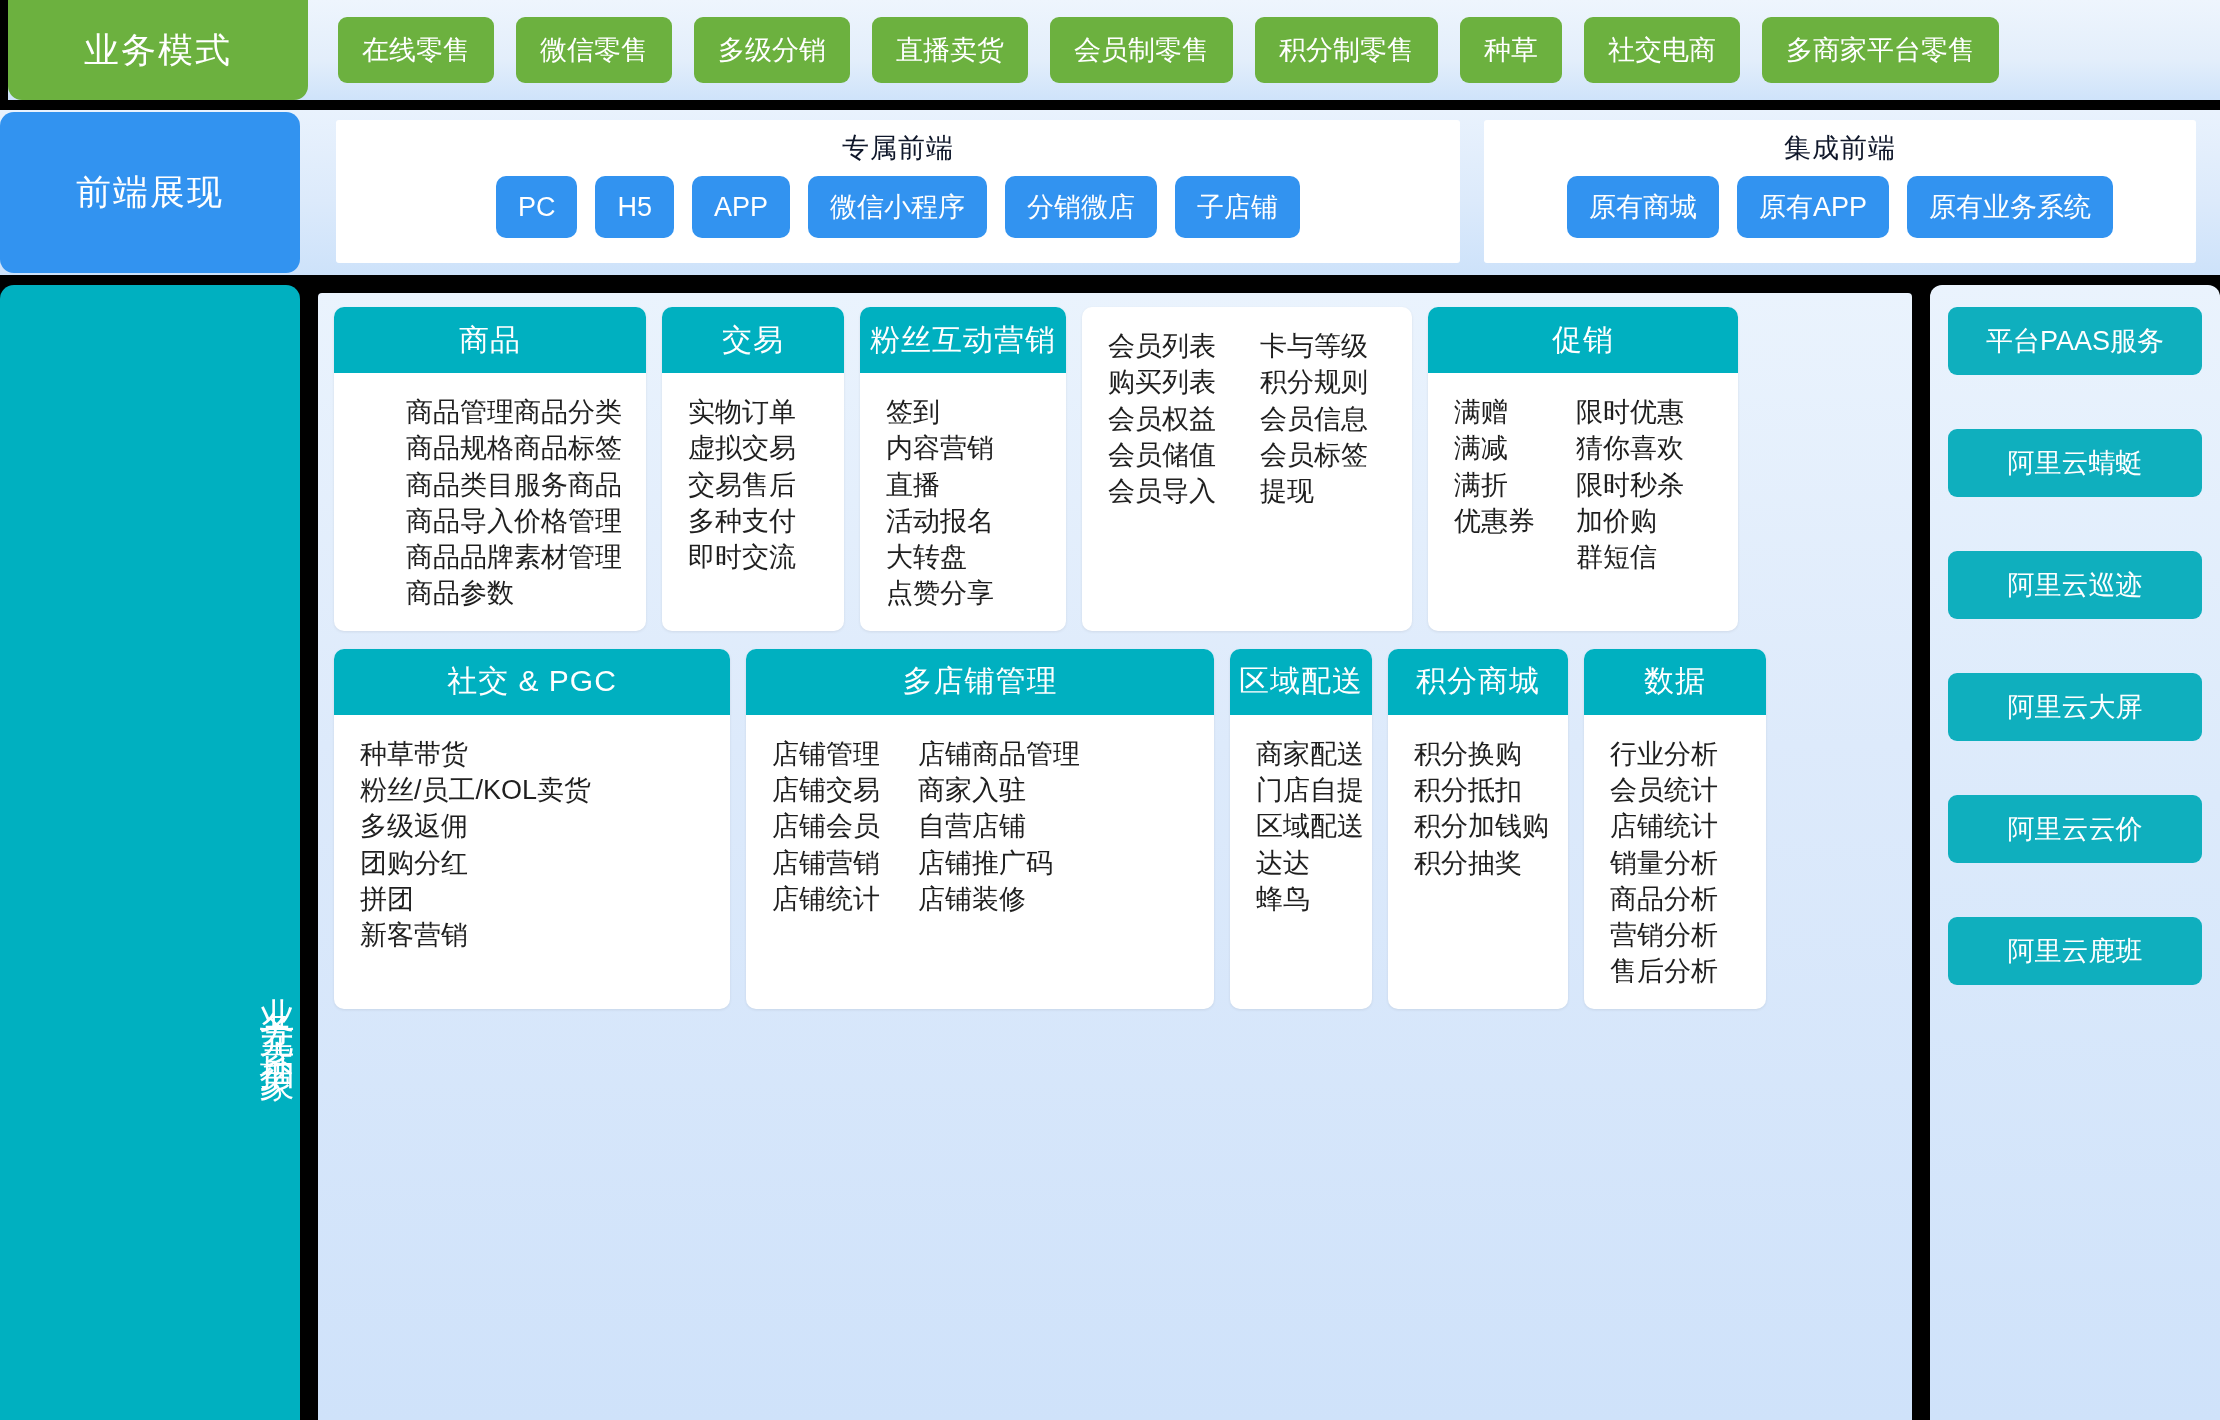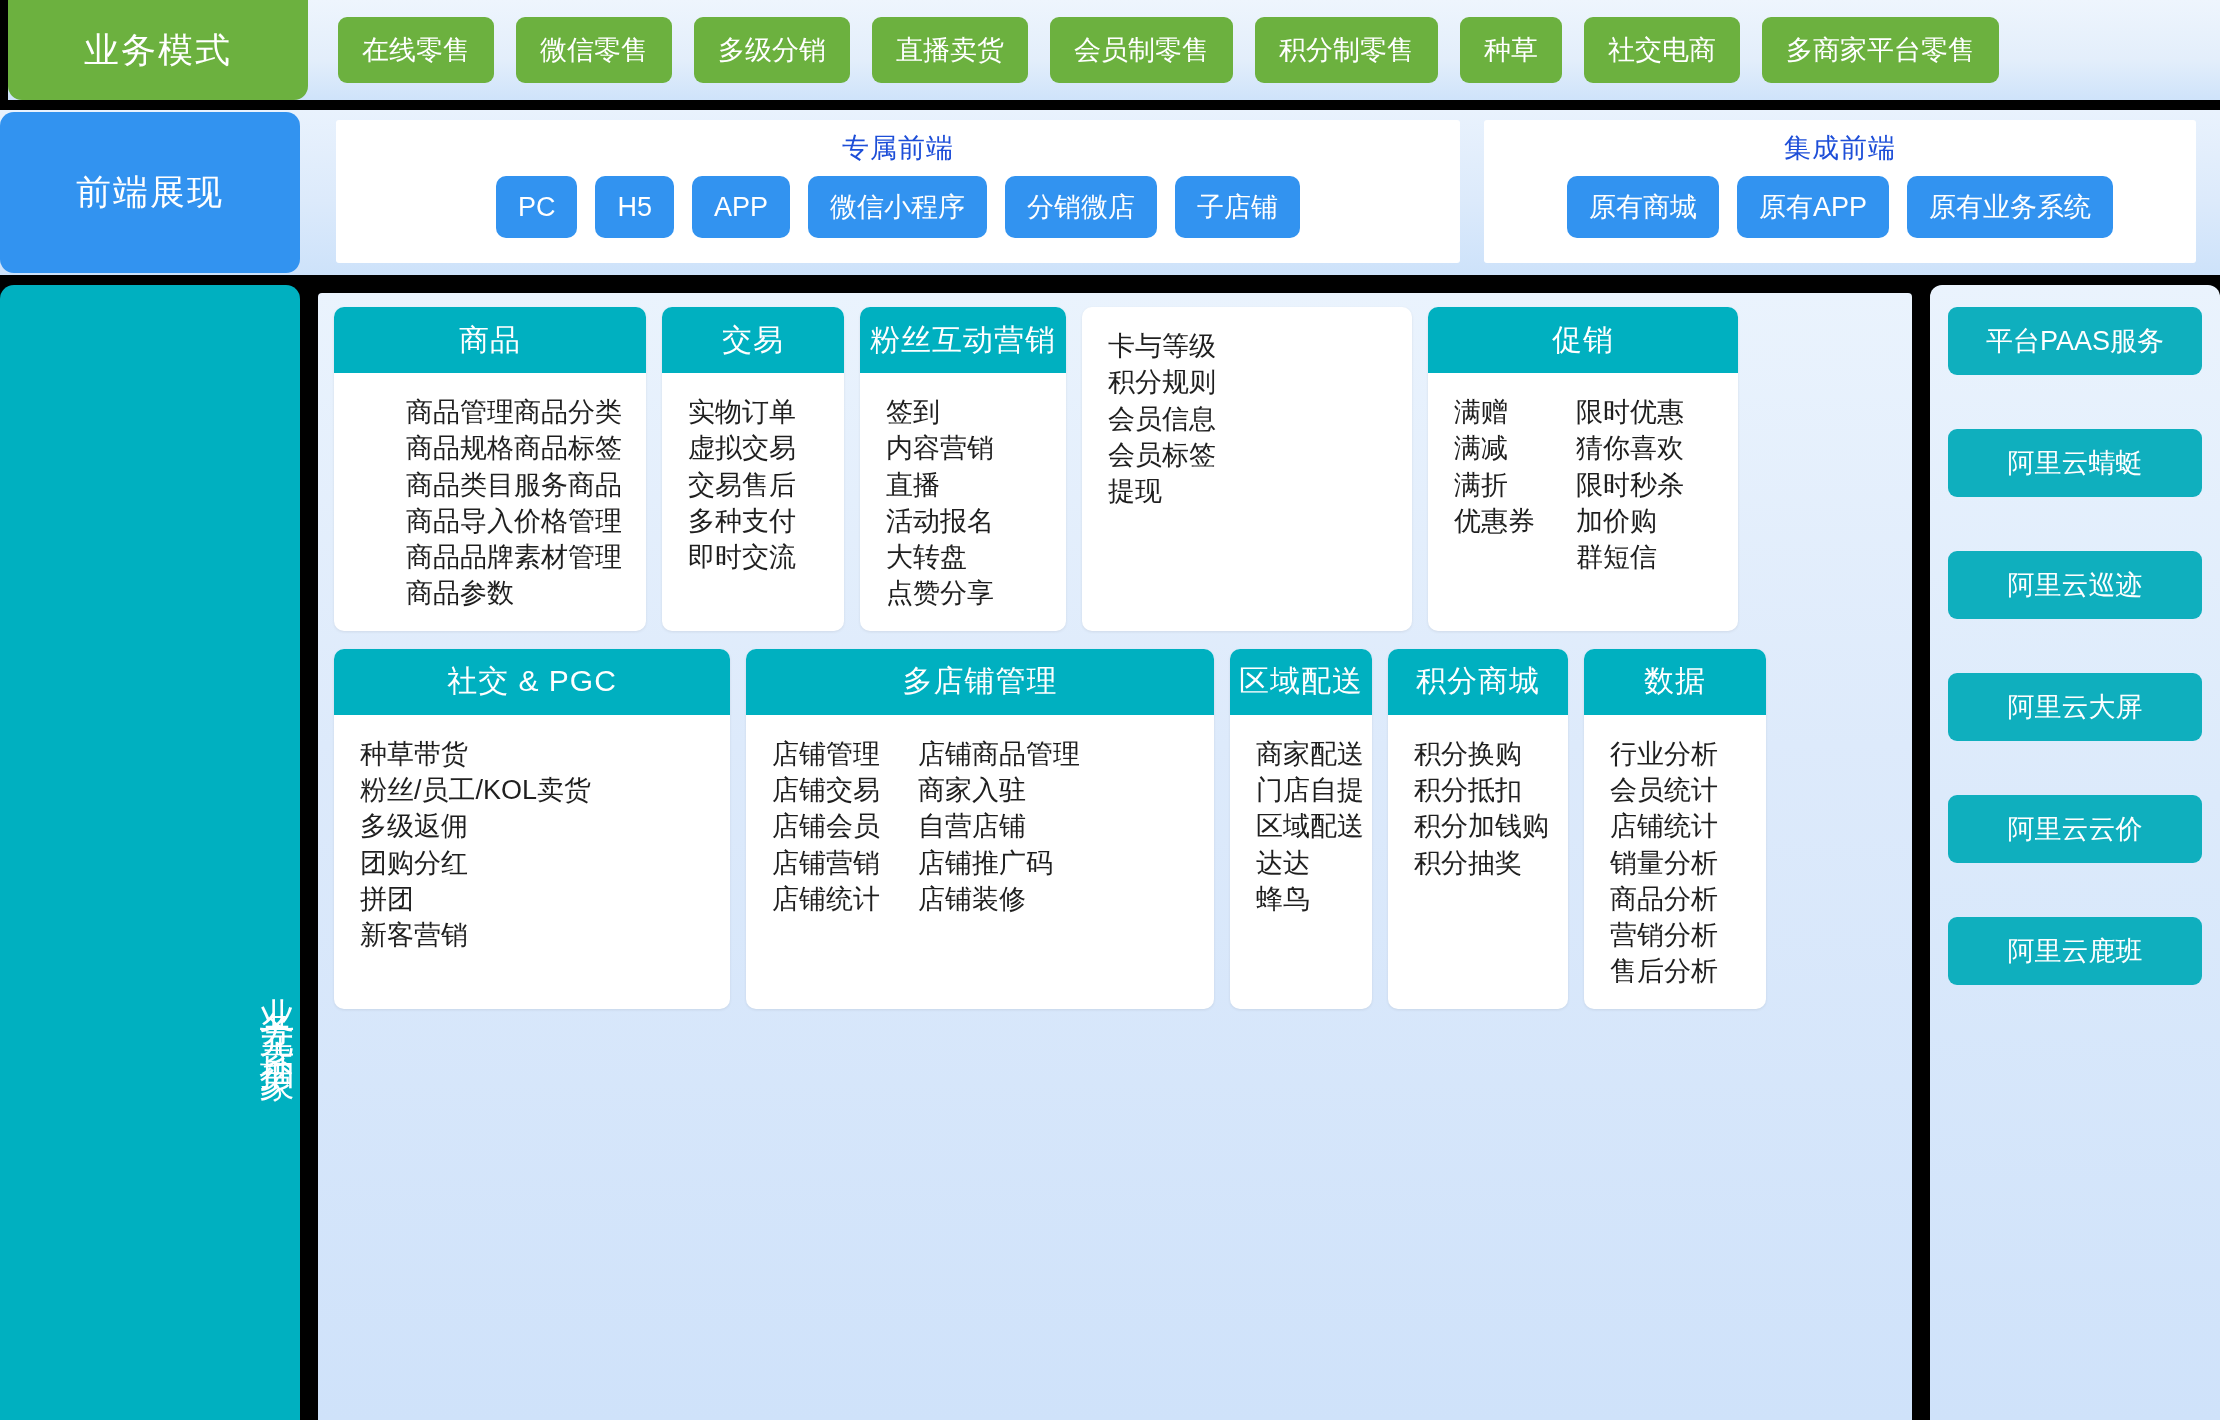--- a/index.html
+++ b/index.html
@@ -66,21 +66,21 @@
     display: flex; gap: 24px;
     padding: 10px 24px 12px 36px;
   }
   .white-panel {
     background: #ffffff;
     border-radius: 3px;
     padding: 10px 22px 16px 22px;
     display: flex; flex-direction: column; align-items: center;
   }
   .panel-title {
-    font-size: 27px; color: #1d4ed8; margin-bottom: 10px;
+    font-size: 27px; color: #0f172a; margin-bottom: 10px;
     letter-spacing: 1px;
   }
   .panel-chips { display: flex; gap: 18px; align-items: center; }
   .chip-blue {
     background: #3293F0; color: #fff;
     border-radius: 10px;
     height: 62px; padding: 12px 22px;
     display: flex; align-items: center; justify-content: center;
     font-size: 27px; white-space: nowrap;
   }
@@ -284,20 +284,27 @@
               <div class="item">活动报名</div>
               <div class="item">大转盘</div>
               <div class="item">点赞分享</div>
             </div>
           </div>
         </div>
 
         <div class="card c-member">
           <div class="card-body">
             <div class="col">
+              <div class="item">会员列表</div>
+              <div class="item">购买列表</div>
+              <div class="item">会员权益</div>
+              <div class="item">会员储值</div>
+              <div class="item">会员导入</div>
+            </div>
+            <div class="col">
               <div class="item">卡与等级</div>
               <div class="item">积分规则</div>
               <div class="item">会员信息</div>
               <div class="item">会员标签</div>
               <div class="item">提现</div>
             </div>
           </div>
         </div>
 
         <div class="card c-promo">

